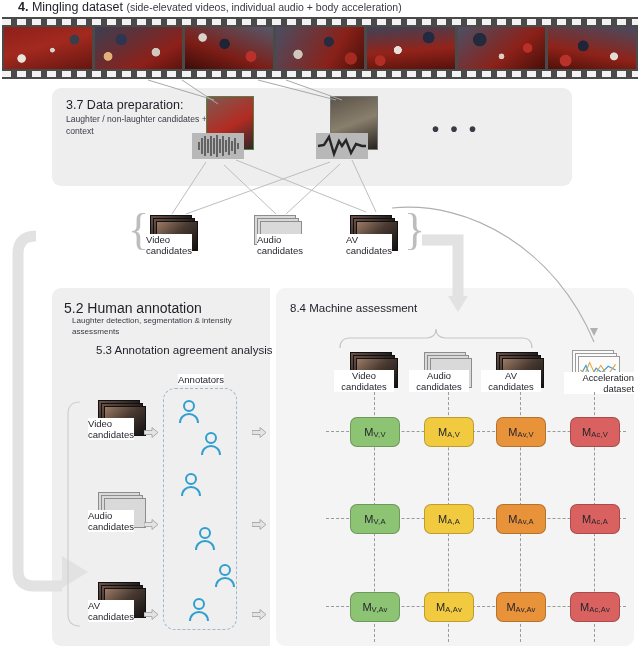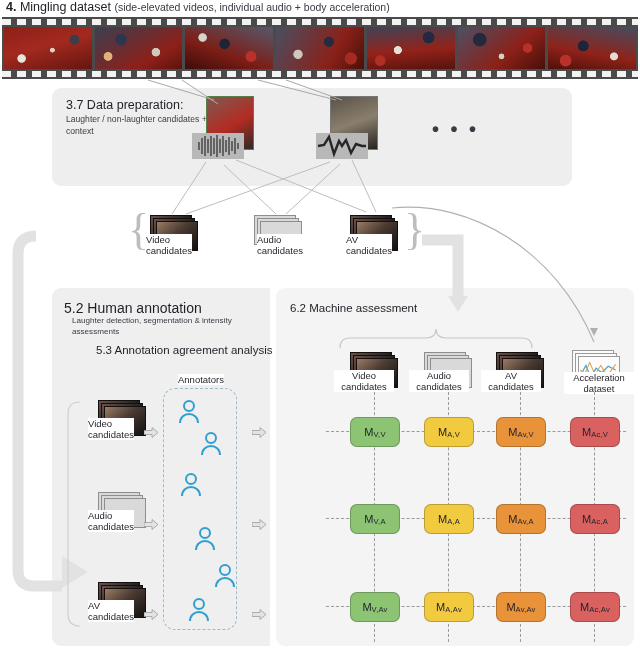--- a/index.html
+++ b/index.html
@@ -1,21 +1,21 @@
 <!DOCTYPE html>
 <html><head>
 <meta charset="utf-8">
 <style>
   html,body{margin:0;padding:0;background:#ffffff;}
   body{width:640px;height:660px;position:relative;overflow:hidden;
        font-family:"Liberation Sans","DejaVu Sans",sans-serif;color:#2b2b33;}
   .abs{position:absolute;}
 
   
-  #title{left:6px;top:0px;width:620px;height:16px;font-size:12.5px;color:#23232b;white-space:nowrap;}
+  #title{left:18px;top:0px;width:620px;height:16px;font-size:12.5px;color:#23232b;white-space:nowrap;}
   #title .num{font-weight:600;}
   #title .sub{font-size:10.5px;color:#3a3a44;}
 
   
   #filmstrip{left:2px;top:17px;width:636px;height:62px;background:#4a4a4a;}
   .perfs{position:absolute;left:0;width:100%;height:6px;
      background:repeating-linear-gradient(to right,#f2f2f2 0px,#f2f2f2 9px,#4a4a4a 9px,#4a4a4a 15px);}
   .perfs.t{top:2px;} .perfs.b{bottom:2px;}
   .frames{position:absolute;left:2px;right:2px;top:10px;bottom:10px;display:flex;gap:3px;}
   .frame{flex:1;position:relative;overflow:hidden;background:#6d1d18;}
@@ -300,21 +300,21 @@
 <div class="abs arrowsm" style="left:252px;top:606px;">
   <svg viewBox="0 0 15 11" width="15" height="11">
       <path d="M0 3.5h8V0.5l6 5-6 5V7.5H0z" fill="#e3e3e3" stroke="#9d9d9d" stroke-width=".8"></path>
     </svg>
 </div>
 <div class="abs labelcol" style="left:284px;top:600px;">
   <span>AV</span><br><span>labels</span>
 </div>
 
 <div class="abs" id="p53"></div>
-<div class="abs" id="p53-h">6.2 Machine assessment</div>
+<div class="abs" id="p53-h">8.4 Machine assessment</div>
 
 <div class="abs stack stk-vid" style="left:350px;top:352px;">
     <i></i>
     <i></i>
     <i></i>
   </div>
 <div class="abs colcap" style="left:334px;top:370px;width:60px;">
   <span>Video</span><br><span>candidates</span>
 </div>
 
@@ -340,21 +340,21 @@
   <i></i>
     <i></i>
   <i style="overflow:hidden;">
     <svg width="38" height="26" viewBox="0 0 40 28">
       <path d="M1 20 L7 9 L12 22 L18 12 L24 17 L31 10 L39 14" fill="none" stroke="#3f9fd6" stroke-width="1.3"></path>
       <path d="M1 24 L8 21 L14 25 L21 20 L28 24 L39 21" fill="none" stroke="#6bb861" stroke-width="1.1"></path>
       <path d="M1 14 L6 18 L11 6 L17 19 L23 9 L30 20 L39 8" fill="none" stroke="#e0a23a" stroke-width="1.1"></path>
     </svg>
   </i>
 </div>
-<div class="abs colcap" style="left:564px;top:372px;width:70px;text-align:center;">
+<div class="abs colcap" style="left:564px;top:372px;width:70px;text-align:right;">
   <span>Acceleration</span><br><span>dataset</span>
 </div>
 
 <div class="abs dashv" style="left:374px;top:392px;height:250px;"></div>
 <div class="abs dashv" style="left:448px;top:392px;height:250px;"></div>
 <div class="abs dashv" style="left:520px;top:392px;height:250px;"></div>
 <div class="abs dashv" style="left:594px;top:392px;height:250px;"></div>
 
 <div class="abs dashh" style="left:326px;top:431px;width:300px;"></div>
 <div class="abs dashh" style="left:326px;top:518px;width:300px;"></div>

